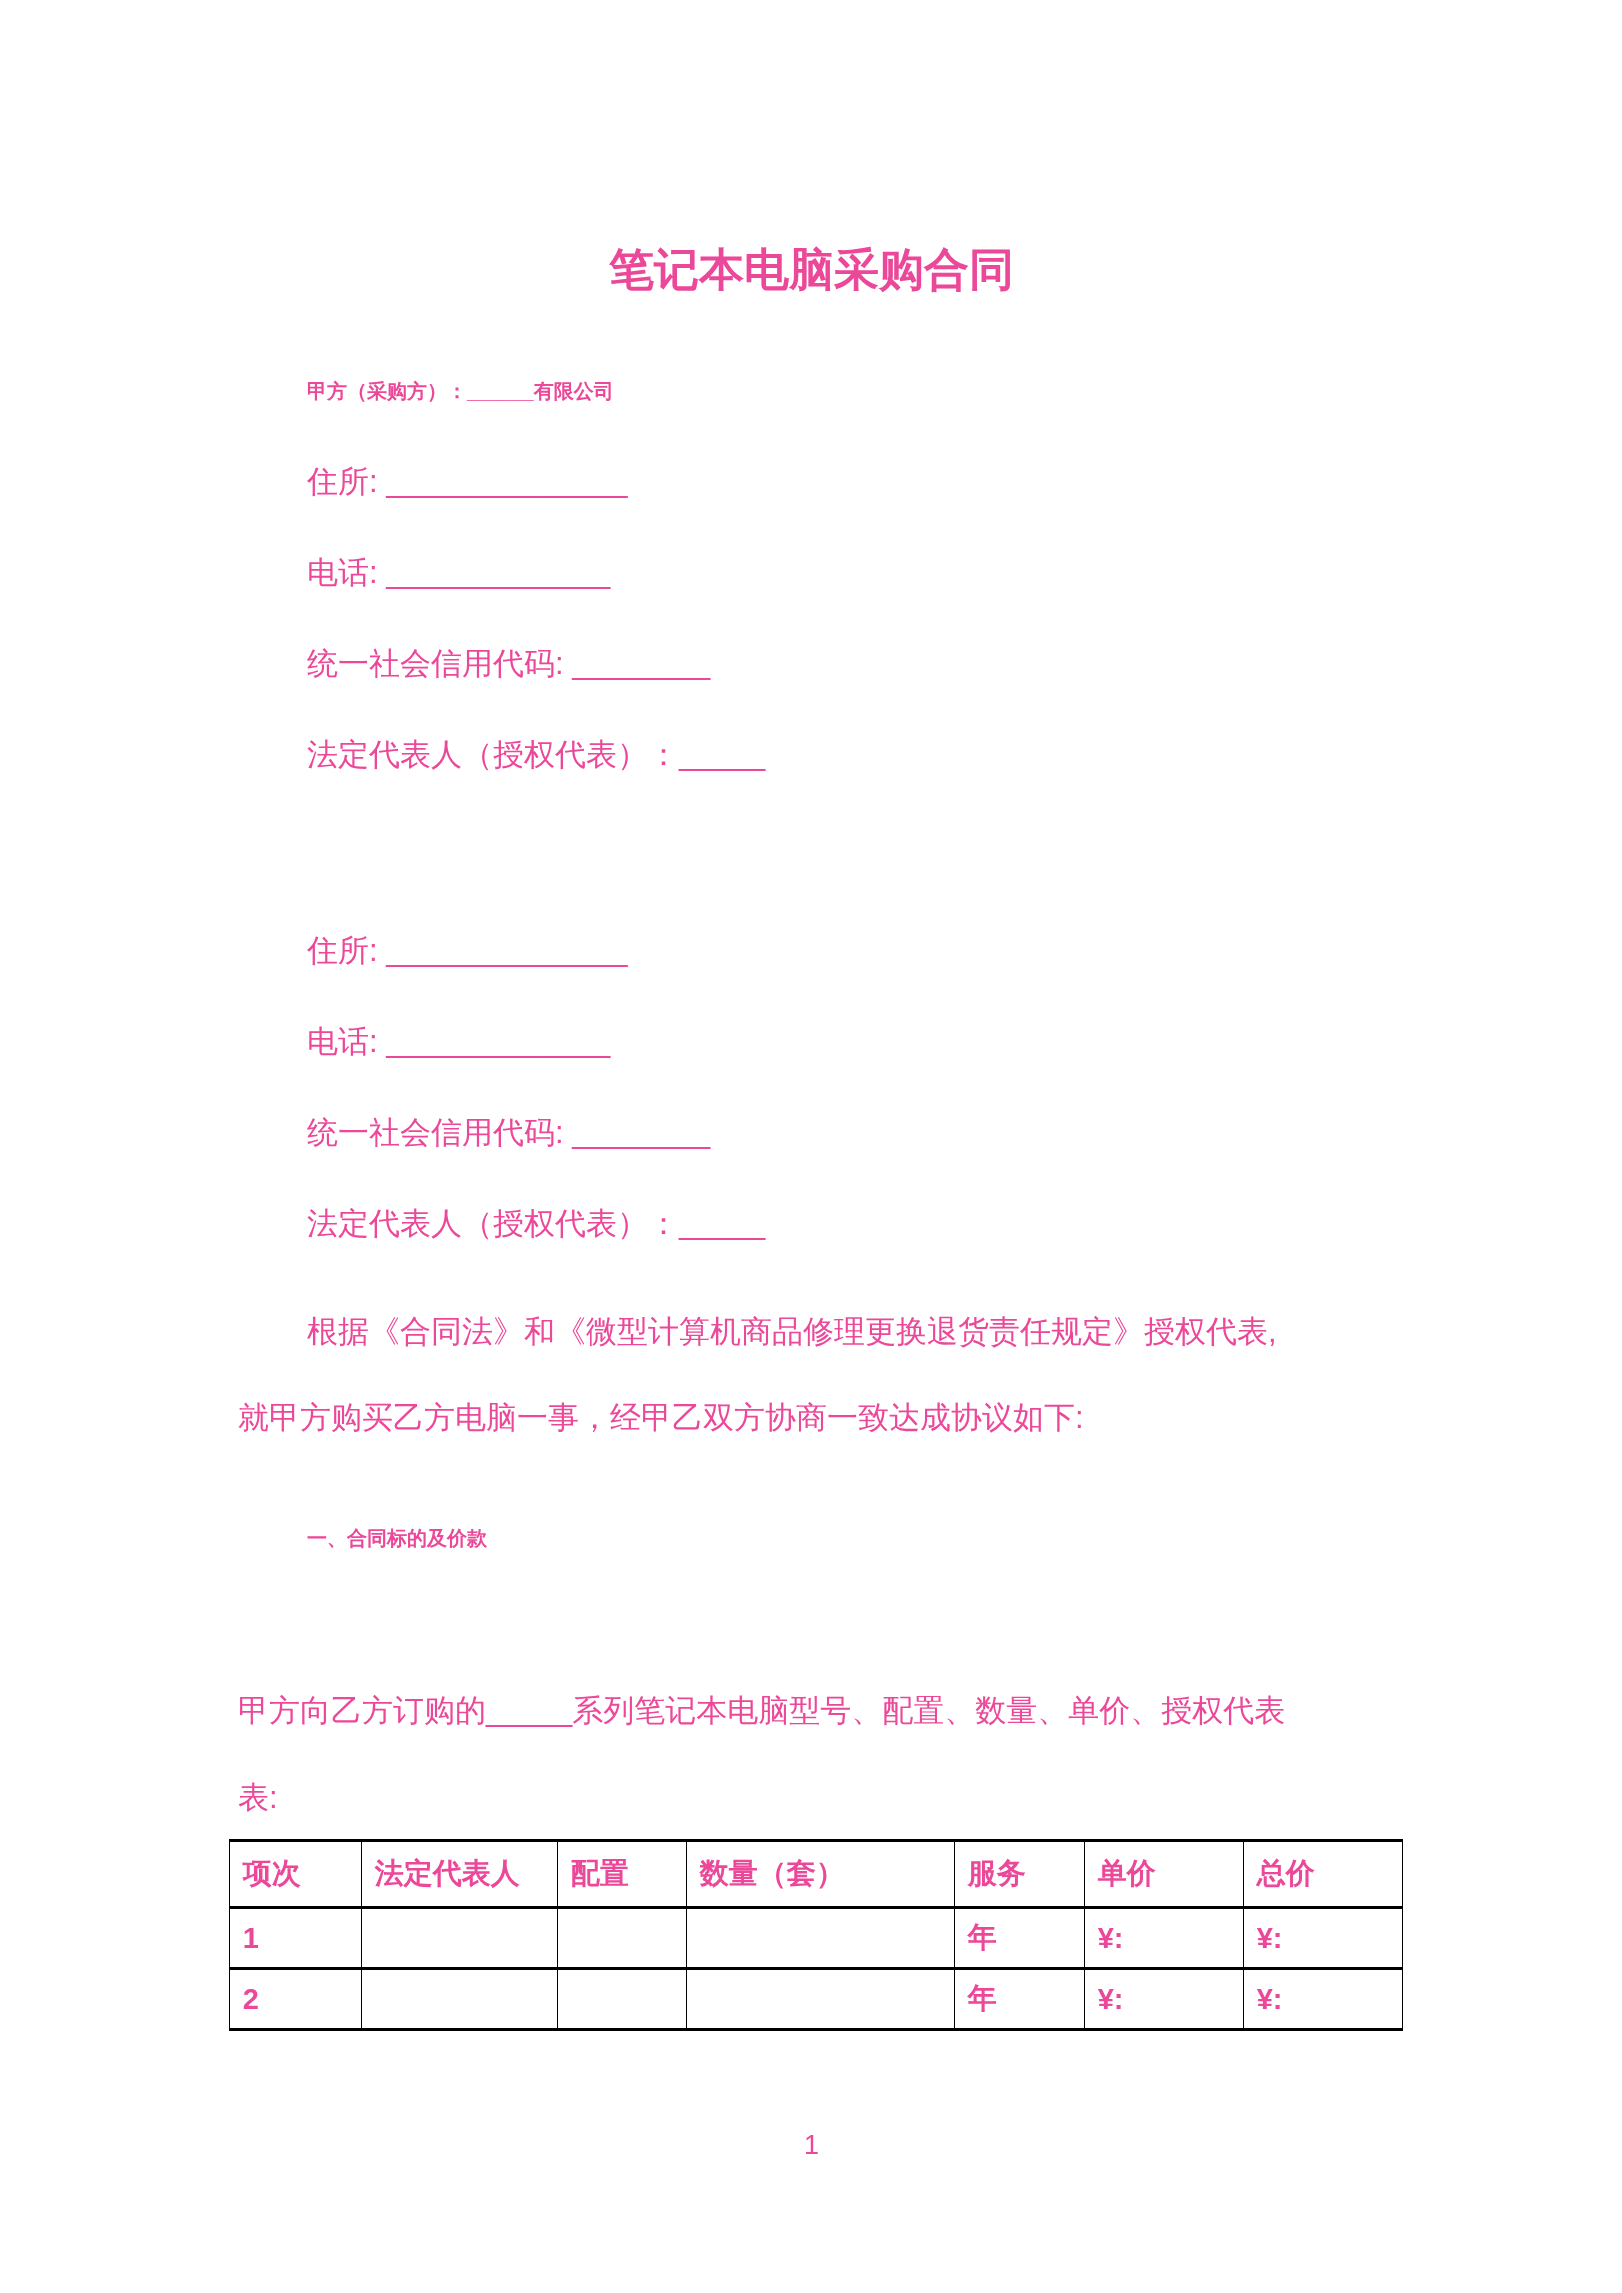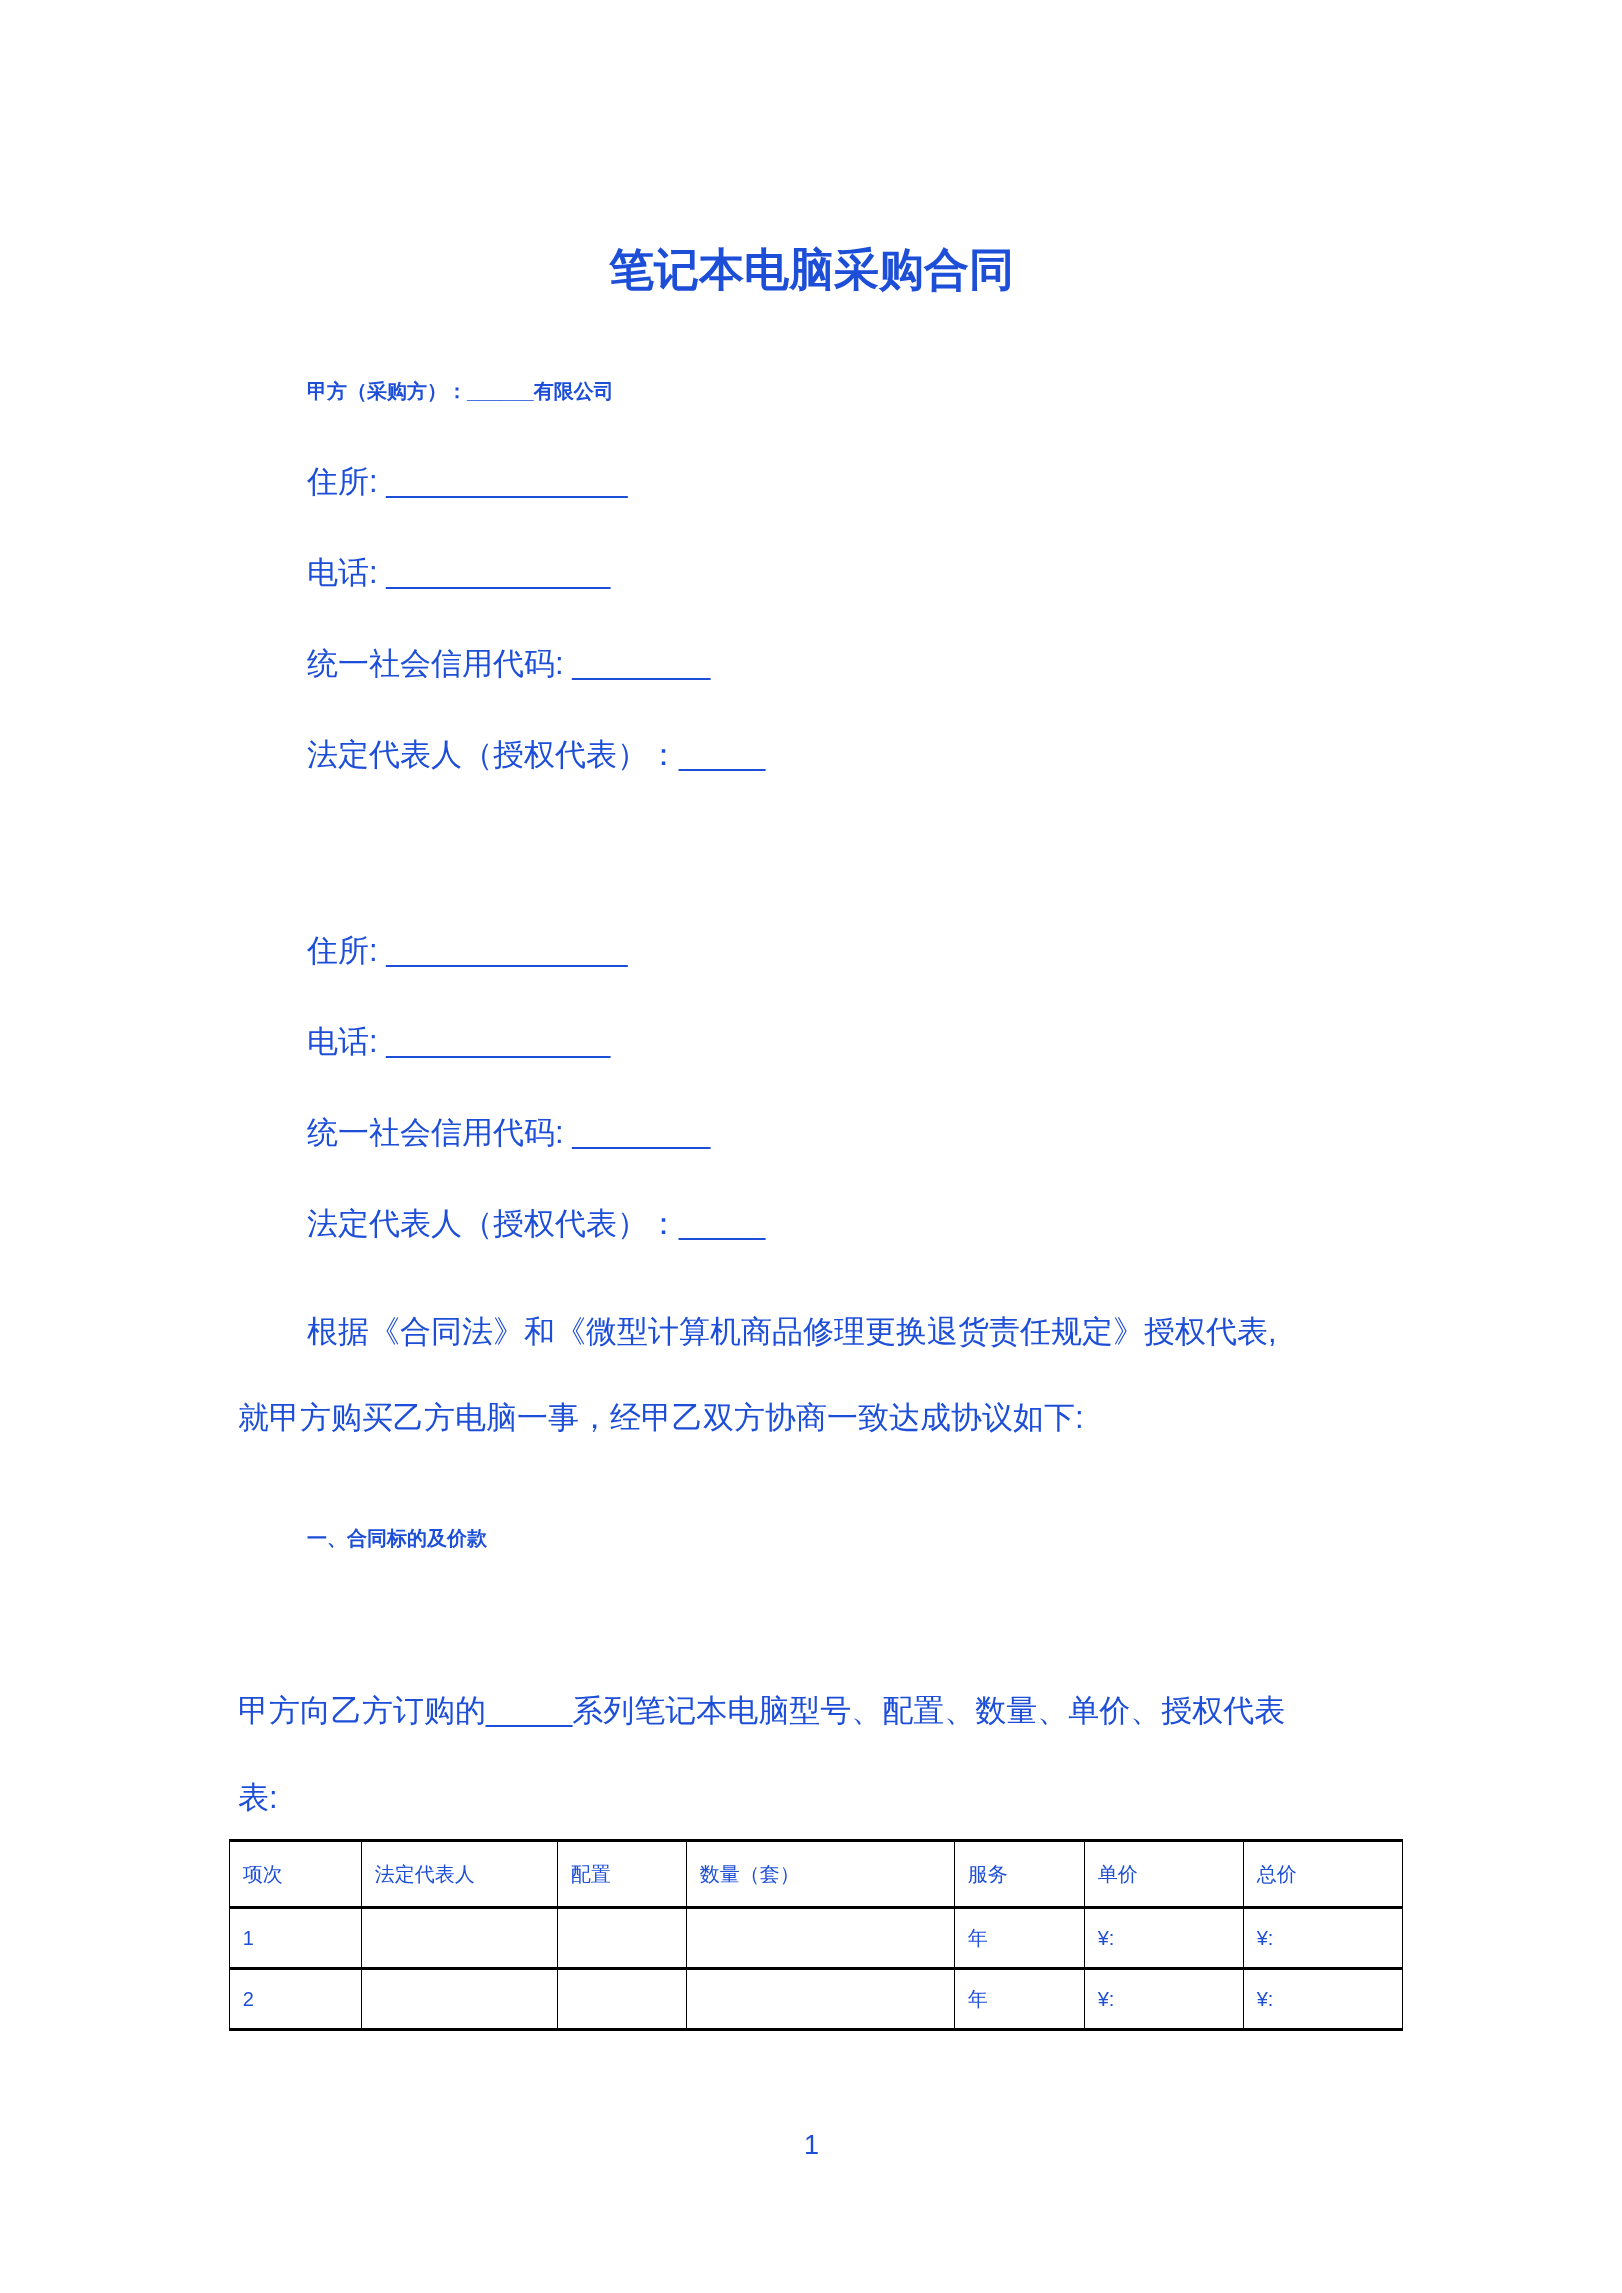--- a/index.html
+++ b/index.html
@@ -1,37 +1,37 @@
 <!DOCTYPE html>
 <html style="font-size:14.5px"><head>
 <meta charset="utf-8">
 <style>
   html,body{margin:0;padding:0;background:#ffffff;}
   .page{
-    position:relative;width:1623px;height:2294px;background:#ffffff;color:#1d4ed8;
+    position:relative;width:1623px;height:2294px;background:#ffffff;color:#ec4899;
     font-family:"Liberation Sans","DejaVu Sans",sans-serif;overflow:hidden;
   }
   .title{
     position:absolute;left:0;top:244px;width:1623px;text-align:center;
     font-family:"Liberation Serif","DejaVu Serif",serif;
     font-size:45px;font-weight:bold;line-height:53px;white-space:pre;
   }
   .tline{
     position:absolute;left:238px;width:1168px;font-size:31px;line-height:44px;white-space:pre;
   }
   .ind{padding-left:69px;}
   .bold{font-weight:bold;font-size:20px;}
   .spec-table{
     position:absolute;left:229px;top:1839px;width:1174px;
     border-collapse:collapse;table-layout:fixed;
   }
   .spec-table th,.spec-table td{
     border-left:1.8px solid #000;border-right:1.8px solid #000;
     border-top:3.6px solid #000;border-bottom:3.6px solid #000;
-    font-size:20px;font-weight:normal;text-align:left;
+    font-size:29px;font-weight:bold;text-align:left;
     padding:0 12.7px;vertical-align:middle;white-space:pre;overflow:hidden;
   }
   .spec-table th{height:64px;}
   .spec-table td{height:58px;}
   .svc{text-align:right;}
   .pagenum{
     position:absolute;left:0;top:2127px;width:1623px;text-align:center;
     font-size:27px;line-height:36px;
   }
 </style>

